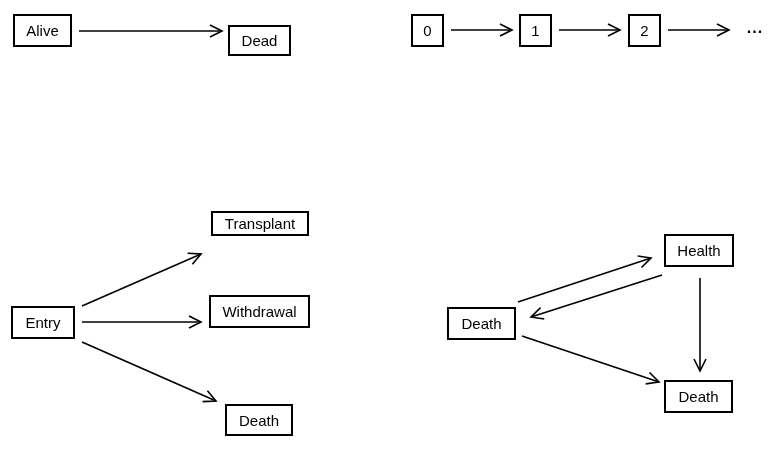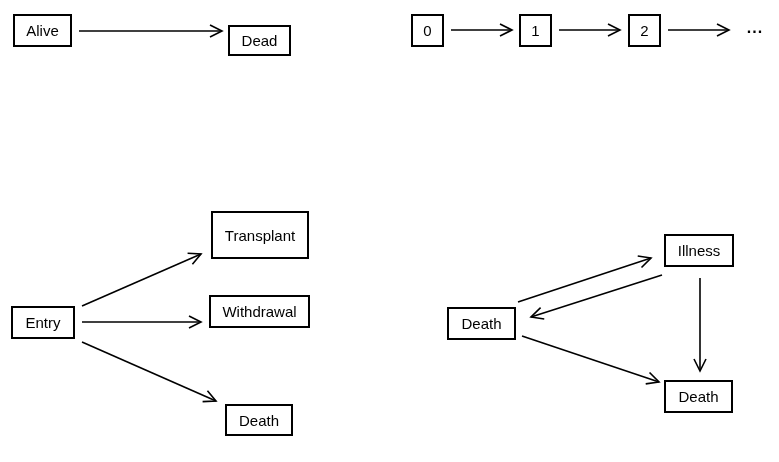--- a/index.html
+++ b/index.html
@@ -70,21 +70,21 @@
 
   <div class="node" style="left:13px; top:14px; width:59px; height:33px;">Alive</div>
   <div class="node" style="left:228px; top:15px; width:63px; height:31px;margin-top:10px;">Dead</div>
 
   <div class="node" style="left:411px; top:14px; width:33px; height:33px;">0</div>
   <div class="node" style="left:519px; top:14px; width:33px; height:33px;">1</div>
   <div class="node" style="left:628px; top:14px; width:33px; height:33px;">2</div>
   <div class="ellipsis" style="left:743px; top:19px; width:24px; text-align:center;">...</div>
 
   <div class="node" style="left:11px; top:306px; width:64px; height:33px;">Entry</div>
-  <div class="node" style="left:211px; top:211px; width:98px; height:48px;">Transplant</div>
+  <div class="node" style="left:211px; top:211px; width:98px; height:25px;">Transplant</div>
   <div class="node" style="left:209px; top:295px; width:101px; height:33px;">Withdrawal</div>
   <div class="node" style="left:225px; top:404px; width:68px; height:32px;">Death</div>
 
   <div class="node" style="left:447px; top:307px; width:69px; height:33px;">Death</div>
-  <div class="node" style="left:664px; top:234px; width:70px; height:33px;">Illness</div>
+  <div class="node" style="left:664px; top:234px; width:70px; height:33px;">Health</div>
   <div class="node" style="left:664px; top:380px; width:69px; height:33px;">Death</div>
 
 </div>
 
 </body></html>

